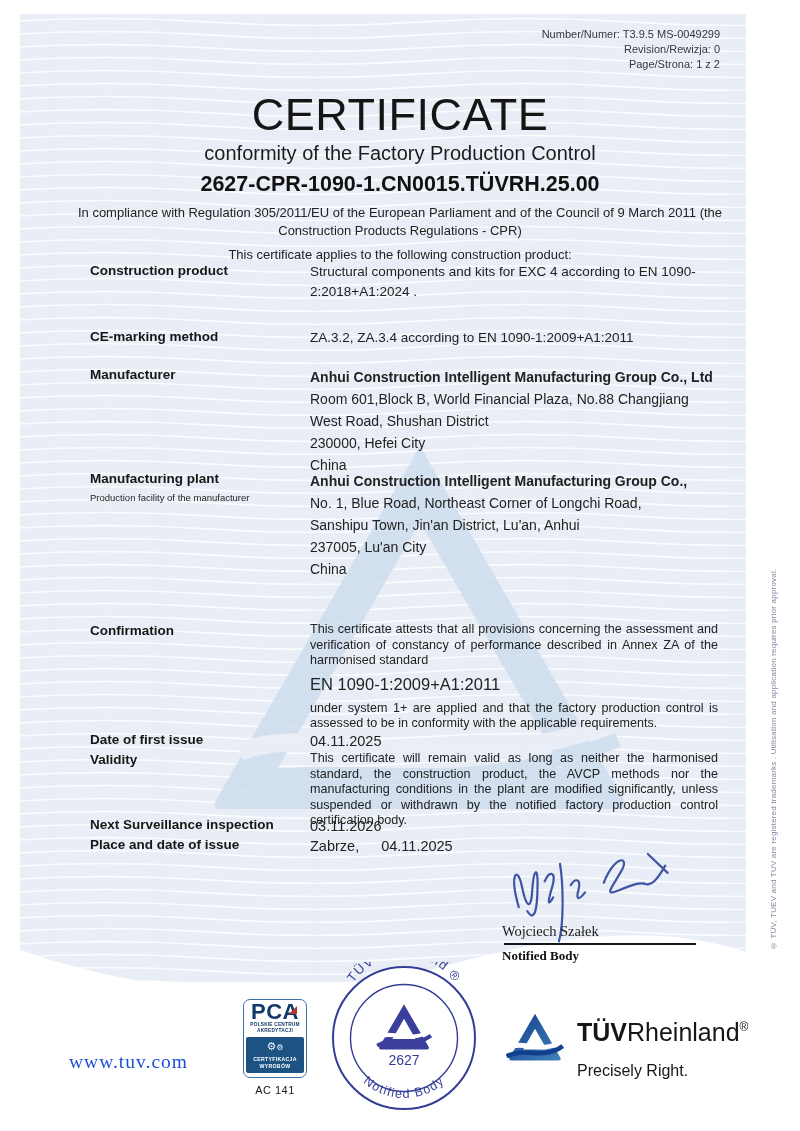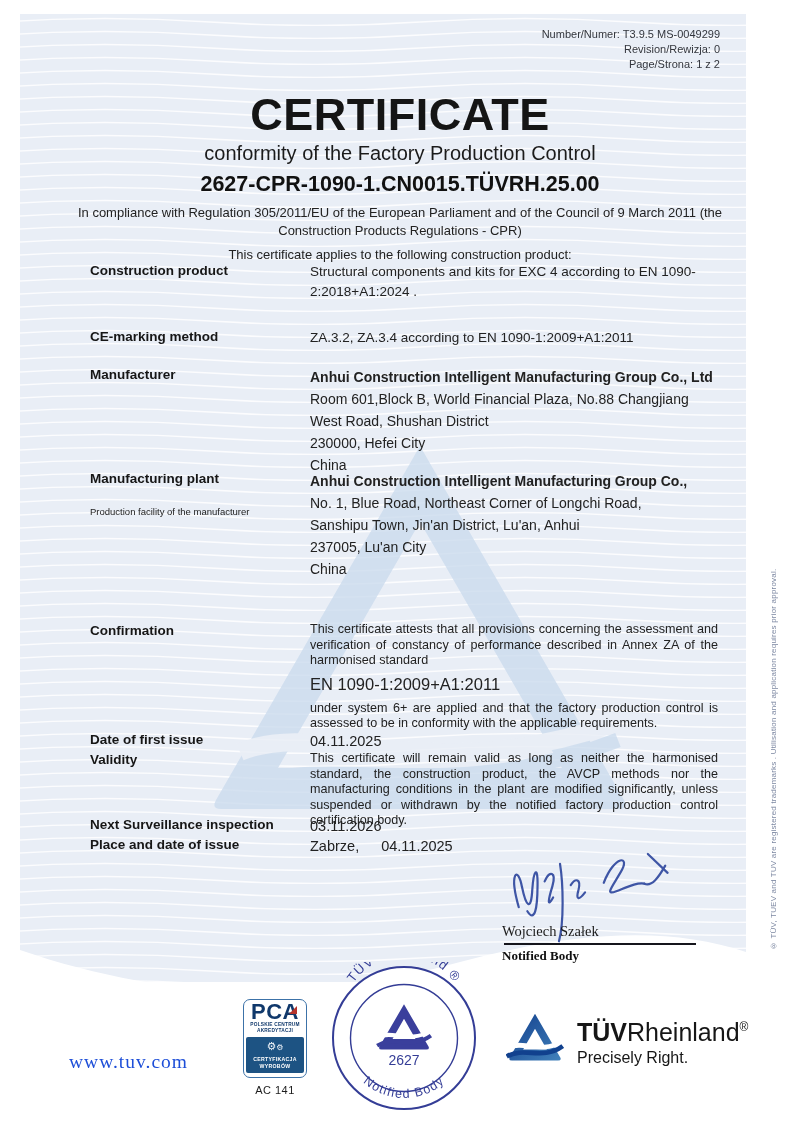--- a/index.html
+++ b/index.html
@@ -8,31 +8,31 @@
     font-family:"Liberation Sans","DejaVu Sans",sans-serif;color:#1f1f1f;
   }
   .page{position:relative;width:800px;height:1131px;overflow:hidden;background:#fff;}
   svg.bg{position:absolute;left:0;top:0;}
 
   
   .meta{position:absolute;top:27px;right:80px;text-align:right;font-size:11px;line-height:15px;color:#33363d;}
 
   
   .titleblock{position:absolute;top:90px;left:0;width:800px;text-align:center;}
-  .title{font-size:45px;font-weight:700;letter-spacing:.5px;color:#151515;line-height:50px;}
+  .title{font-size:45px;font-weight:400;letter-spacing:.5px;color:#151515;line-height:50px;}
   .subtitle{font-size:20px;margin-top:2px;color:#1b1b1b;}
   .certnum{font-size:21.5px;font-weight:700;margin-top:7px;color:#111;}
 
   .compliance{position:absolute;top:204px;left:70px;width:660px;text-align:center;font-size:13px;line-height:18px;color:#222;}
   .applies{margin-top:6px;}
 
   
   .row{position:absolute;left:90px;width:628px;display:flex;align-items:flex-start;}
   .rlabel{width:220px;flex:none;font-weight:700;font-size:13.5px;line-height:18px;color:#161616;}
-  .sublabel{display:block;font-weight:400;font-size:9.5px;line-height:12px;margin-top:18px;color:#222;}
+  .sublabel{display:block;font-weight:400;font-size:9.5px;line-height:12px;margin-top:4px;color:#222;}
   .rvalue{flex:1;font-size:13.5px;line-height:20px;color:#222;}
   .addr .rvalue{font-size:14px;line-height:22px;}
   .bname{font-weight:700;}
   .just{text-align:justify;font-size:12.6px;line-height:15.6px;}
   .std{font-size:16.5px;line-height:20px;margin:5px 0 7px;}
   .dateval{font-size:14.5px;}
   .dategap{display:inline-block;margin-left:22px;}
 
   
   .sig-scribble{position:absolute;left:488px;top:849px;transform:rotate(-4deg);}
@@ -55,21 +55,21 @@
   .pca-code{margin-top:6px;font-size:11px;color:#1c1c1c;letter-spacing:.5px;}
 
   .seal{position:absolute;left:328px;top:962px;}
   .seal text{font-family:"Liberation Sans","DejaVu Sans",sans-serif;}
 
   .brand{position:absolute;left:506px;top:1012px;display:flex;align-items:flex-start;}
   .brand-text{margin-left:13px;}
   .brand-line1{font-size:25px;color:#161616;line-height:30px;white-space:nowrap;}
   .brand-tuv{font-weight:700;}
   .brand-reg{font-size:12px;vertical-align:10px;}
-  .brand-tag{font-size:16px;margin-top:2px;color:#161616;}
+  .brand-tag{font-size:16px;margin-top:15px;color:#161616;}
 
   .side-note{position:absolute;right:22px;top:548px;height:402px;writing-mode:vertical-rl;
     transform:rotate(180deg);font-size:8px;letter-spacing:.2px;color:#7d88a2;white-space:nowrap;}
 </style>
 </head>
 <body>
 
 <div class="page">
 
   <svg class="bg" width="800" height="1131" viewBox="0 0 800 1131">
@@ -143,21 +143,21 @@
       <div>237005, Lu'an City</div>
       <div>China</div>
     </div>
   </div>
 
   <div class="row" style="top:622px">
     <div class="rlabel">Confirmation</div>
     <div class="rvalue">
       <div class="just">This certificate attests that all provisions concerning the assessment and verification of constancy of performance described in Annex ZA of the harmonised standard</div>
       <div class="std">EN 1090-1:2009+A1:2011</div>
-      <div class="just">under system 6+ are applied and that the factory production control is assessed to be in conformity with the applicable requirements.</div>
+      <div class="just">under system 1+ are applied and that the factory production control is assessed to be in conformity with the applicable requirements.</div>
     </div>
   </div>
 
   <div class="row" style="top:731px">
     <div class="rlabel">Date of first issue</div>
     <div class="rvalue dateval">04.11.2025</div>
   </div>
 
   <div class="row" style="top:751px">
     <div class="rlabel">Validity</div>

